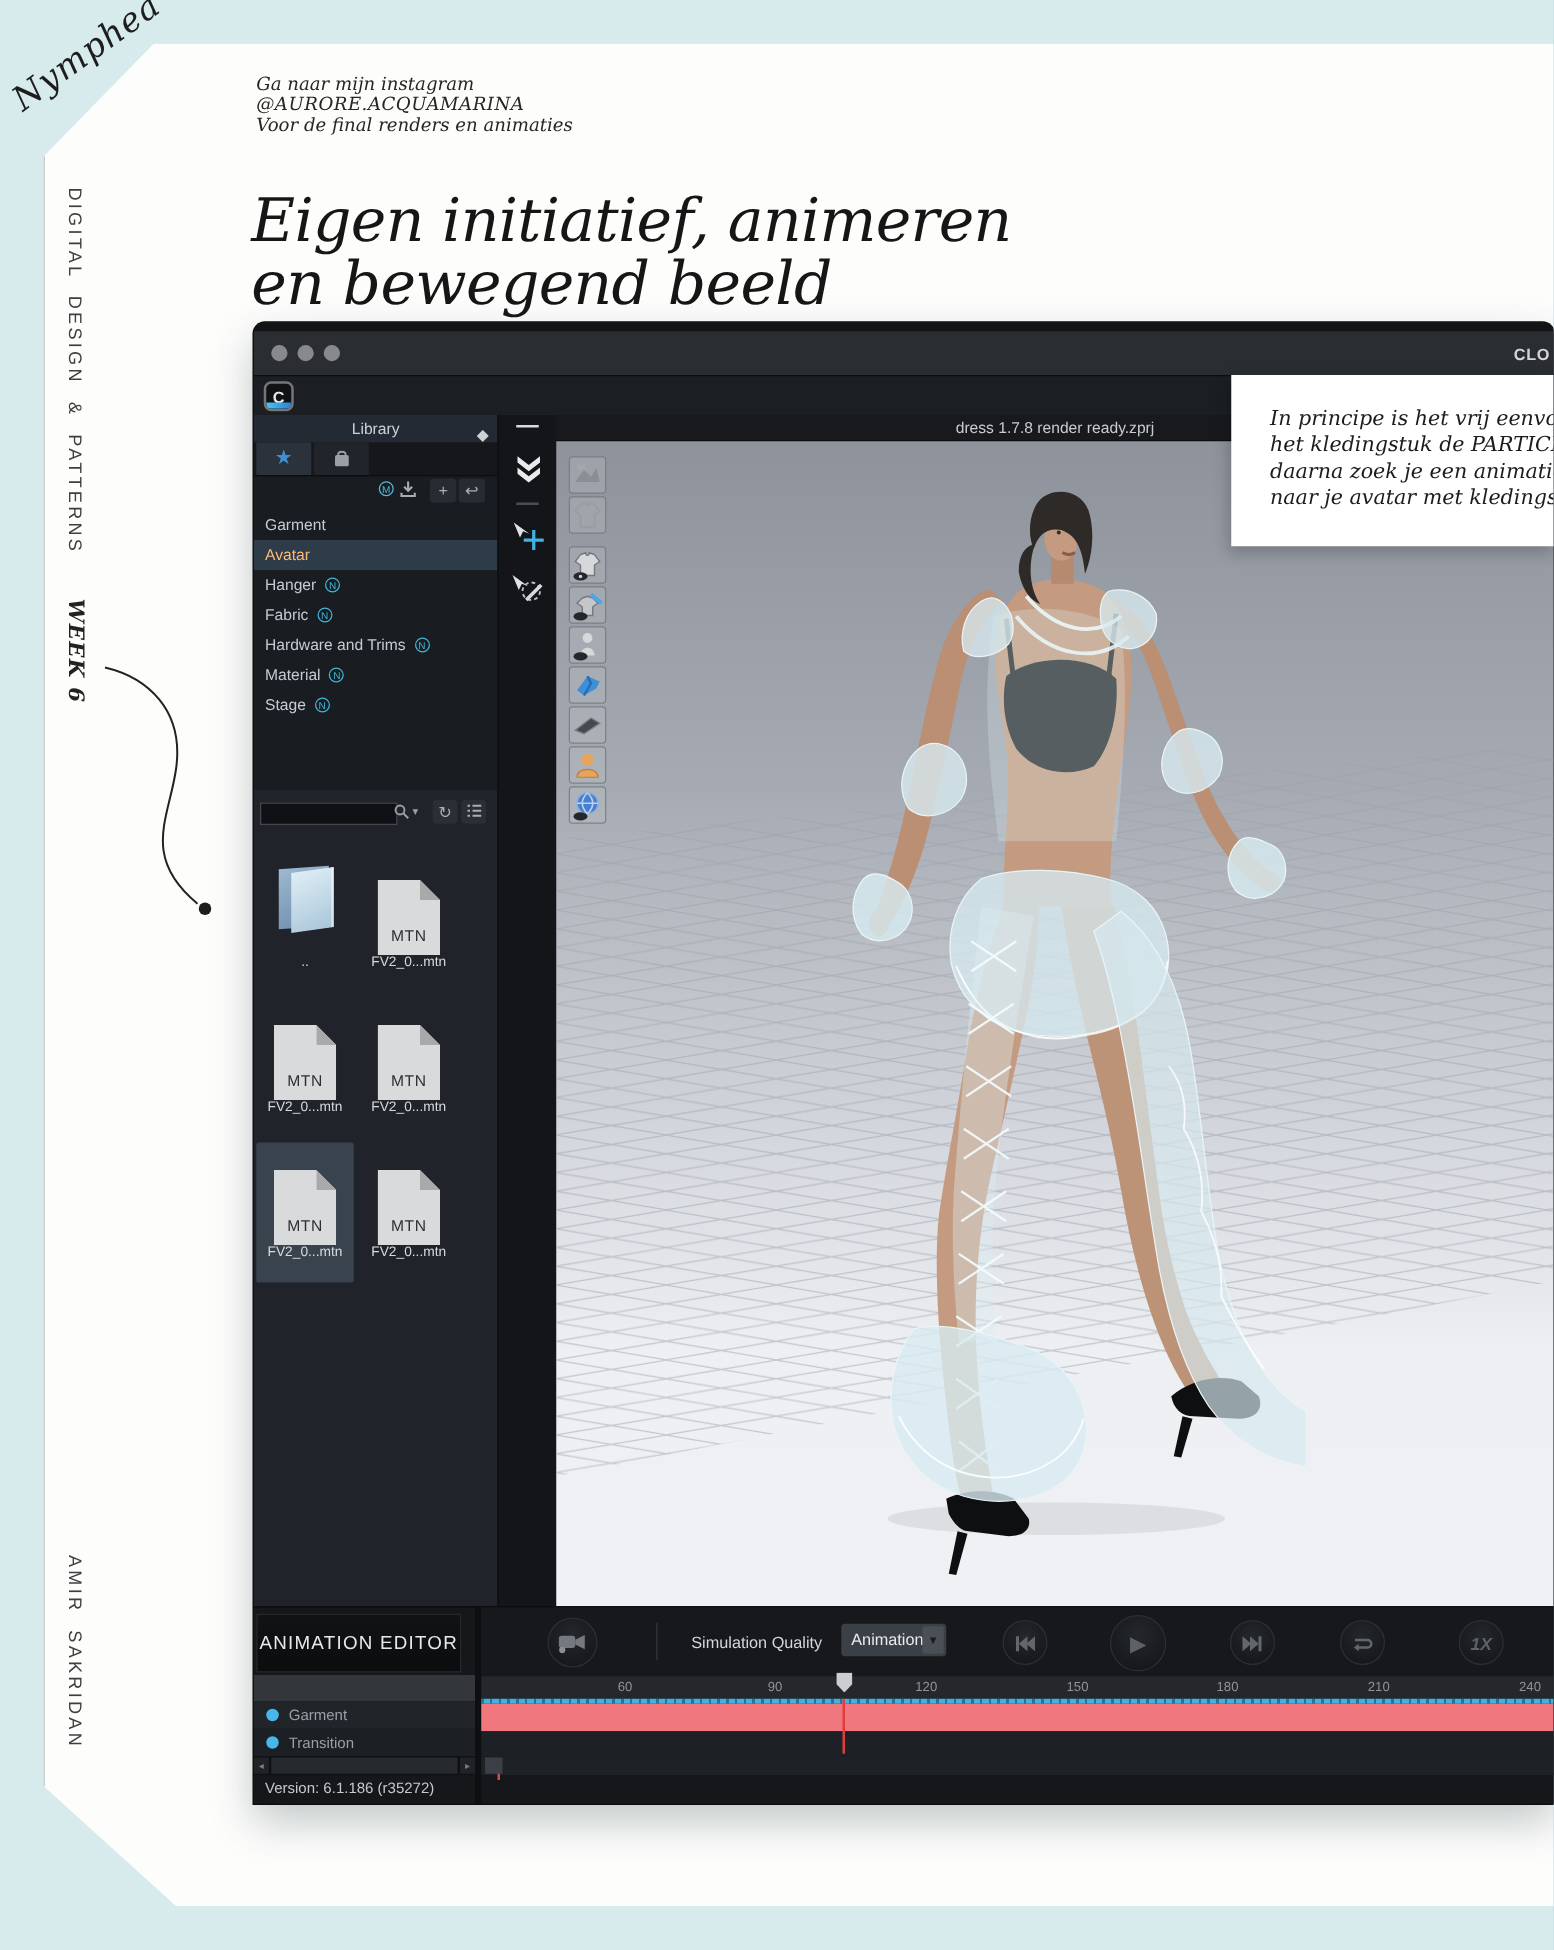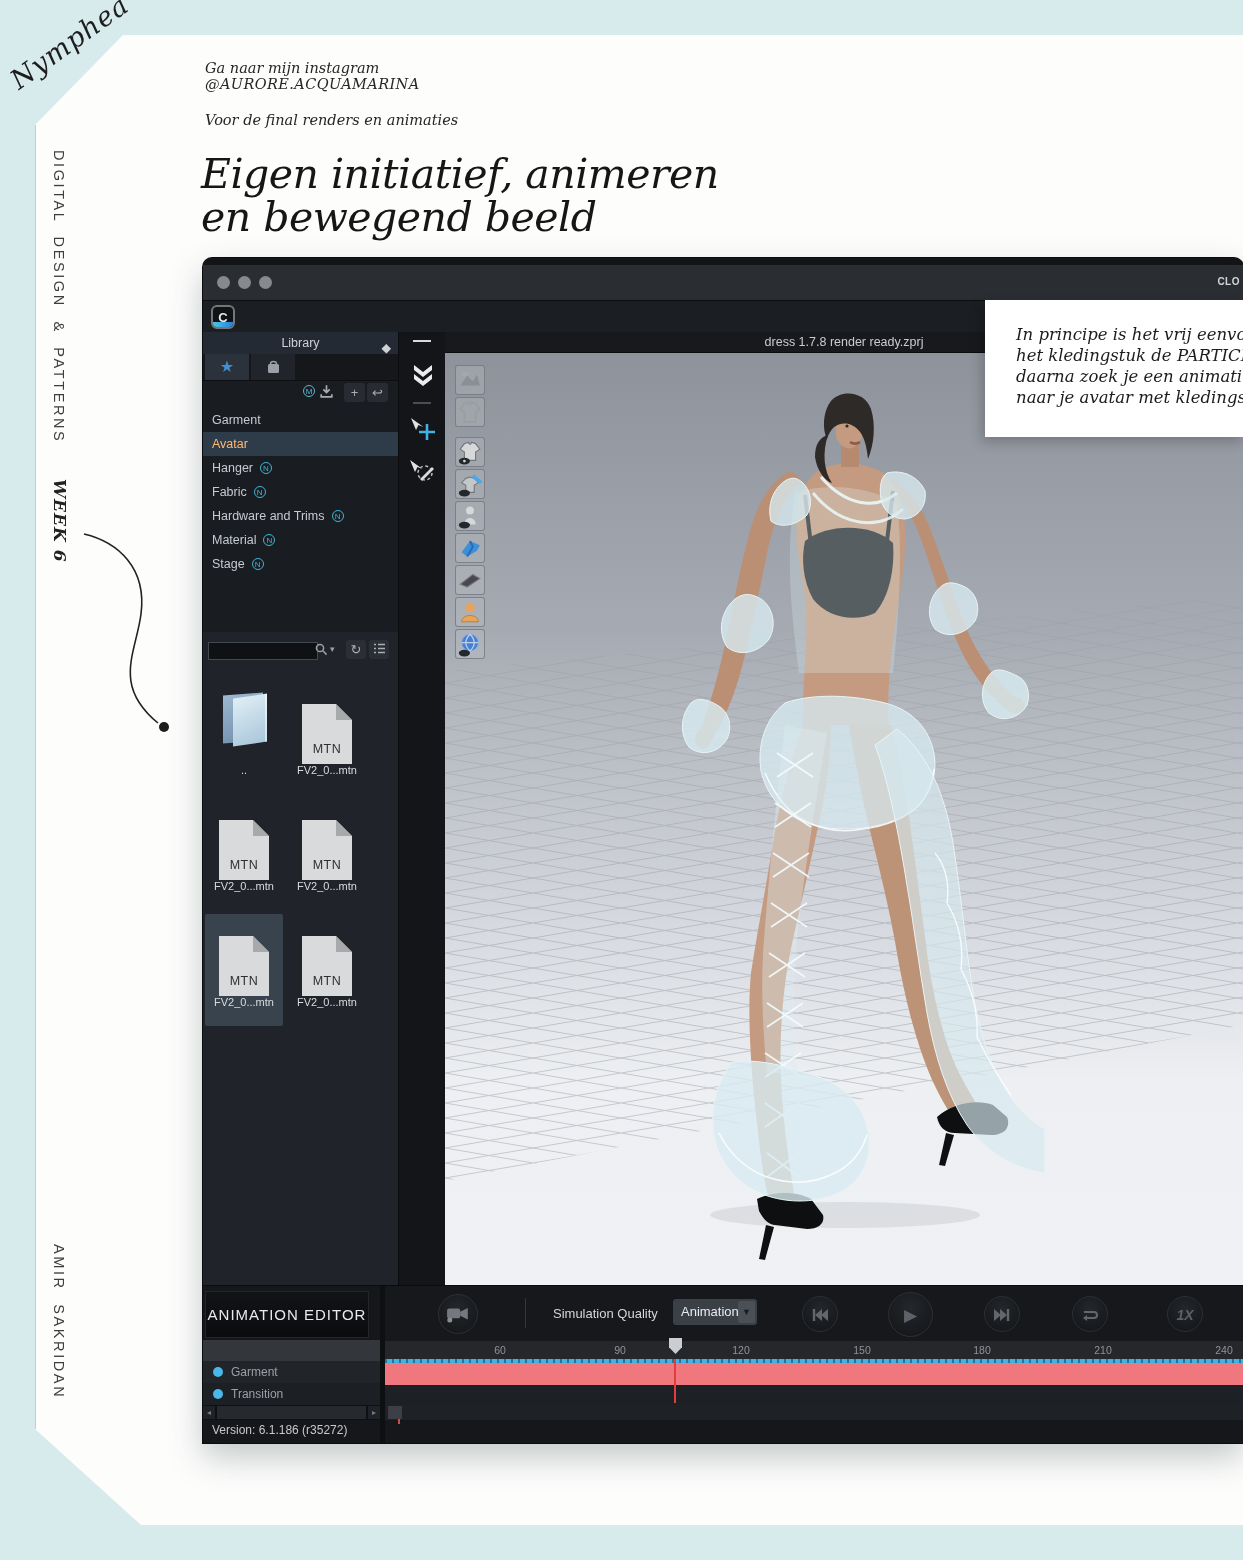--- a/index.html
+++ b/index.html
@@ -12,30 +12,30 @@
   
   .brand{position:absolute;left:0px;top:26px;width:140px;transform:rotate(-36deg);
          font-family:"DejaVu Serif",serif;font-style:italic;font-size:27px;color:#1d1d1d;letter-spacing:1px;}
   .vtext{position:absolute;transform-origin:0 0;transform:rotate(90deg);white-space:nowrap;
          font-size:14.5px;letter-spacing:2.6px;word-spacing:7px;color:#3c3e3f;}
   .vweek{position:absolute;transform-origin:0 0;transform:rotate(90deg);white-space:nowrap;
          font-family:"DejaVu Serif",serif;font-style:italic;font-weight:bold;font-size:17px;letter-spacing:1px;color:#222;}
   .note{position:absolute;left:205px;top:60px;font-family:"DejaVu Serif",serif;font-style:italic;
         font-size:14.5px;line-height:16px;color:#262626;}
   .note .l2{letter-spacing:.4px;}
-  .note .l3{margin-top:20px;}
+  .note .l3{margin-top:1px;}
   .headline{position:absolute;left:201px;top:153px;font-family:"DejaVu Serif",serif;font-style:italic;
-            font-size:41px;line-height:1.04;color:#161616;letter-spacing:-.5px;}
+            font-size:48px;line-height:1.04;color:#161616;letter-spacing:-.5px;}
   .squiggle{position:absolute;left:70px;top:525px;}
   
   .win{position:absolute;left:203px;top:258px;width:1040px;height:1185px;background:#17191d;
        border-radius:9px 9px 0 0;overflow:hidden;box-shadow:0 0 0 1px #0b0c0e,0 14px 34px rgba(40,60,66,.28);}
   .titlebar{position:absolute;left:0;top:0;width:100%;height:42px;background:#2a2d32;border-top:7px solid #131416;box-sizing:border-box;}
   .dot{position:absolute;top:11px;width:13px;height:13px;border-radius:50%;background:#87898c;}
-  .tb-app{position:absolute;right:3px;top:11px;font-size:10px;font-weight:bold;color:#d4d6d8;letter-spacing:.5px;}
+  .tb-app{position:absolute;right:3px;top:11px;font-size:13px;font-weight:bold;color:#d4d6d8;letter-spacing:.5px;}
   .menubar{position:absolute;left:0;top:42px;width:100%;height:32px;background:#1b1e23;border-top:1px solid #0c0d0f;box-sizing:border-box;}
   .clologo{position:absolute;left:8px;top:4px;width:24px;height:24px;border:2px solid #73767b;border-radius:6px;
            background:#101214;color:#e8eaec;font-size:13px;font-weight:bold;text-align:center;line-height:22px;box-sizing:border-box;overflow:hidden;}
   .clologo i{position:absolute;left:0;right:0;bottom:0;height:5px;background:linear-gradient(90deg,#45c8e8,#2f7fd6);}
   
   .library{position:absolute;left:0;top:74px;width:195px;height:709px;background:#191c21;}
   .lib-header{position:absolute;left:0;top:0;width:100%;height:22px;background:#242a33;}
   .lib-header span{display:block;text-align:center;font-size:12.5px;color:#ced2d7;line-height:22px;}
   .pin{position:absolute;right:7px;top:5px;font-size:9px;color:#8d9298;}
   .lib-tabs{position:absolute;left:0;top:22px;width:100%;height:27px;background:#15171b;border-bottom:1px solid #0d0e11;box-sizing:border-box;}

